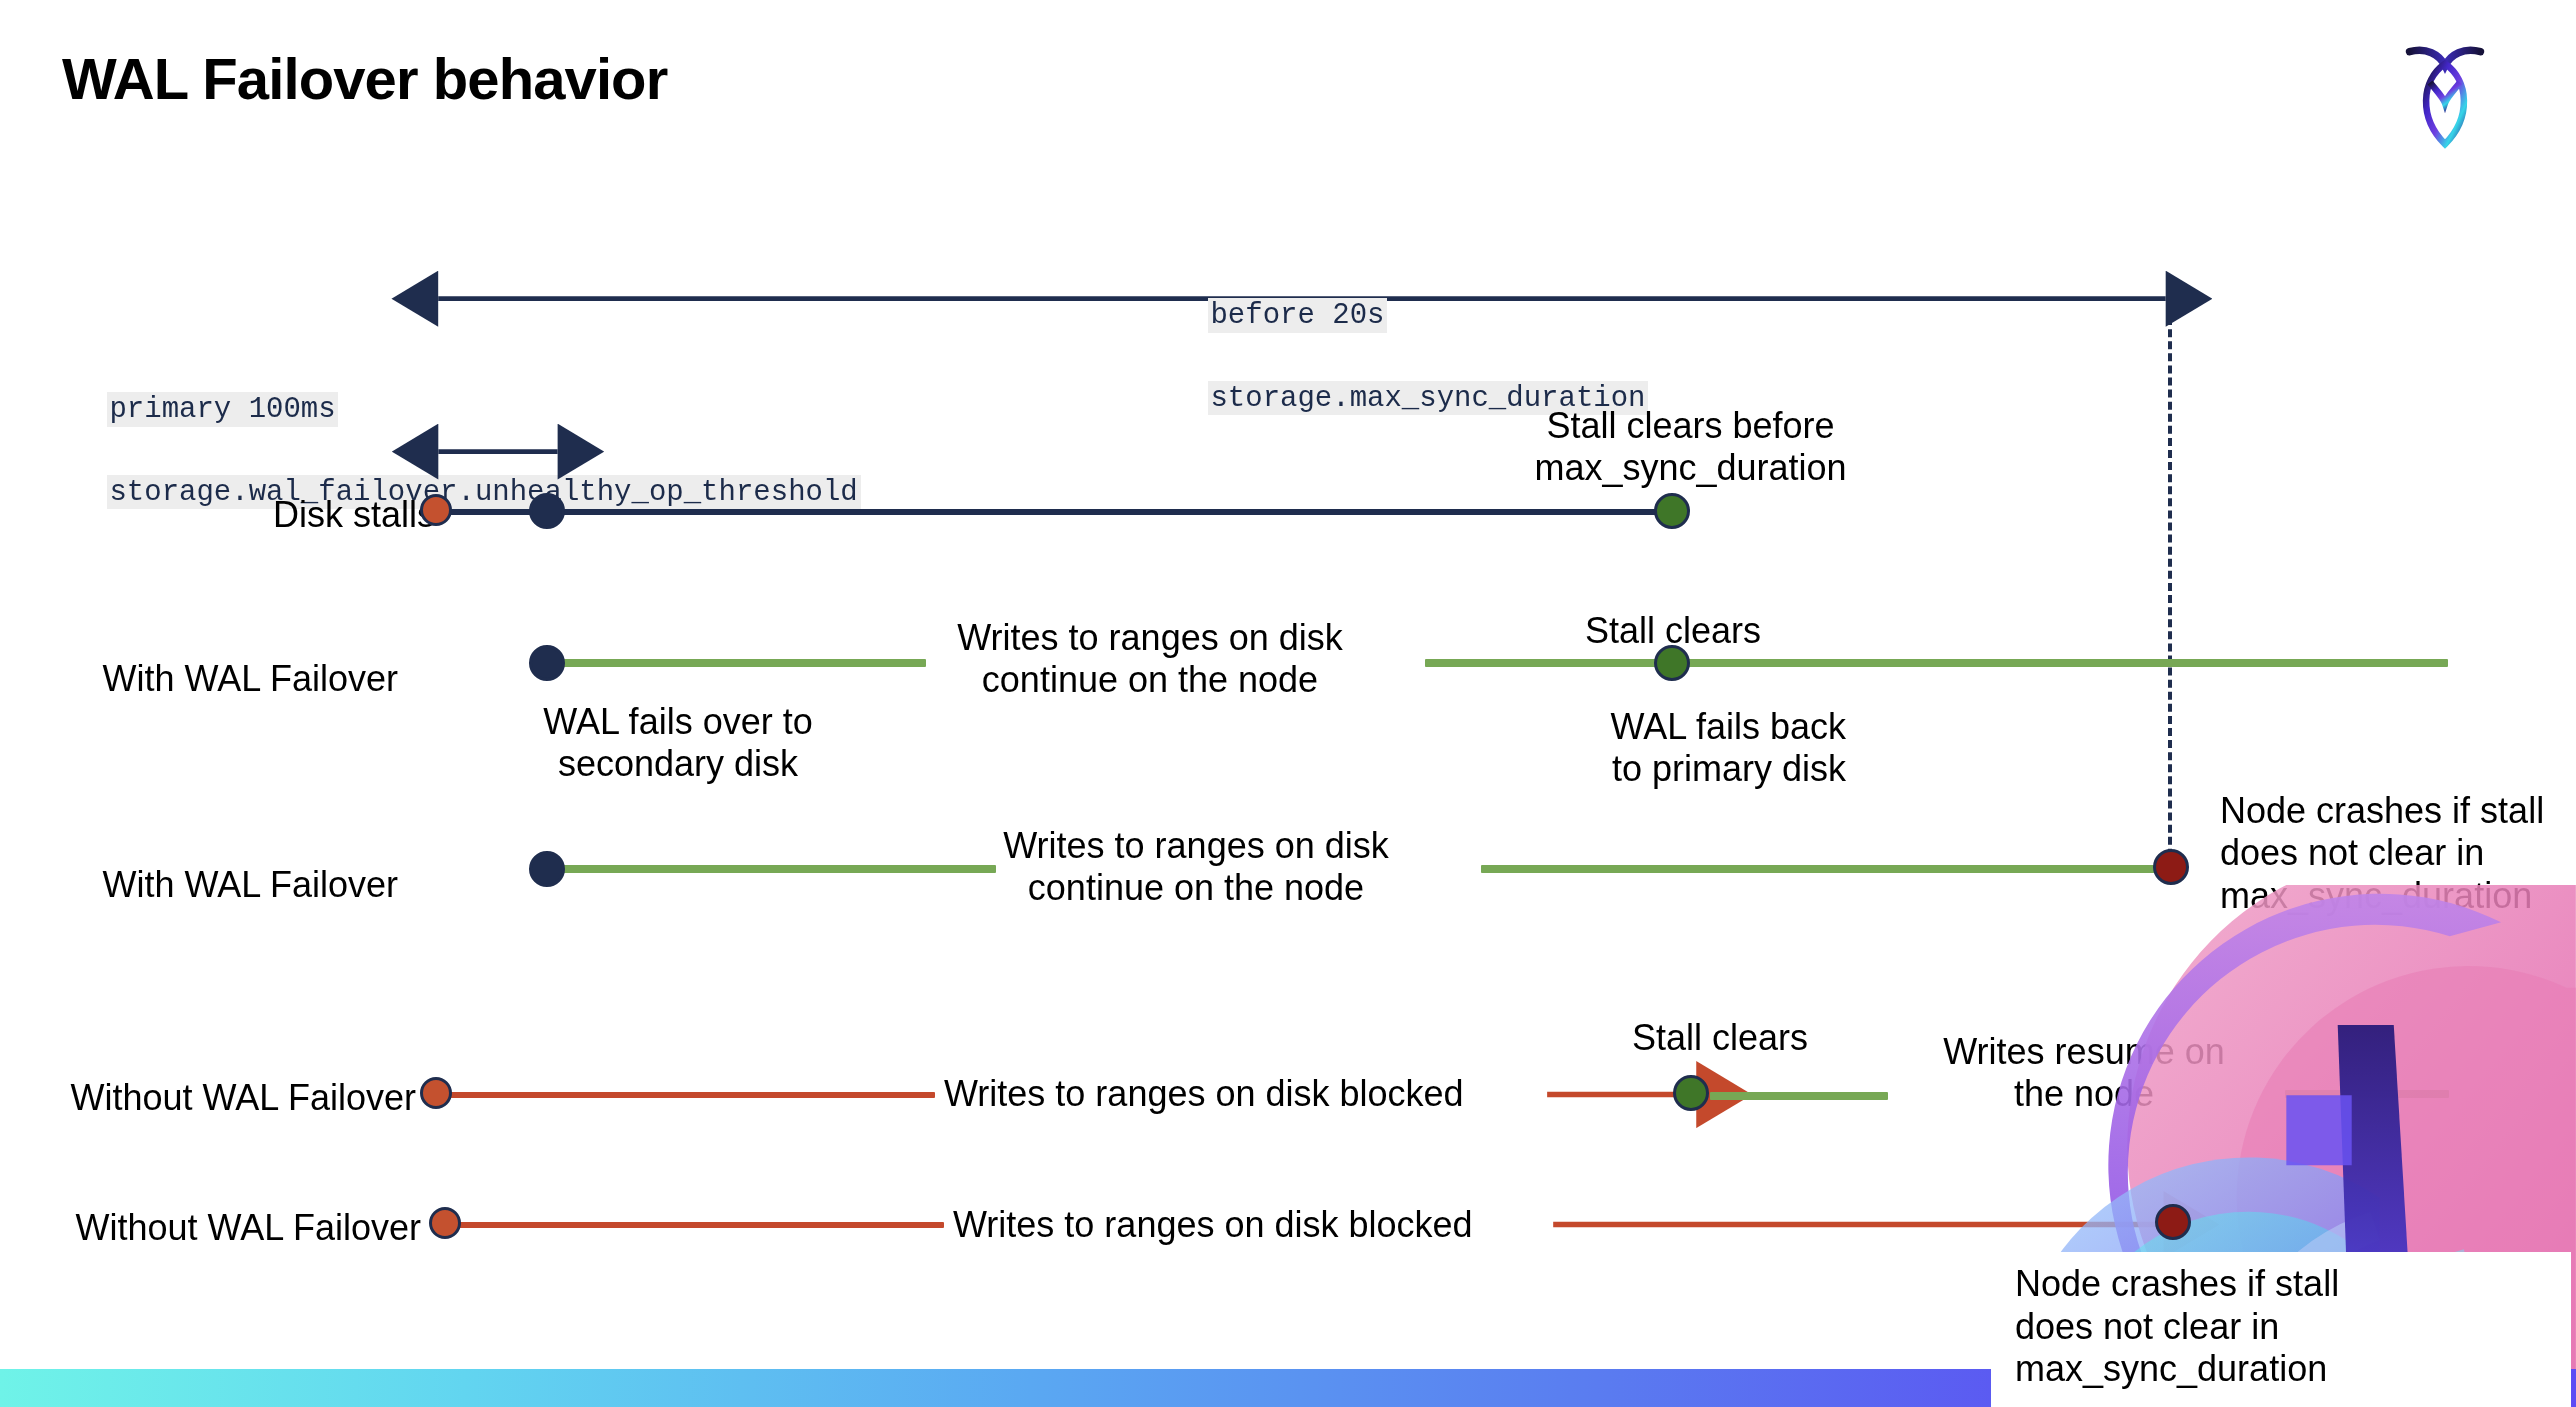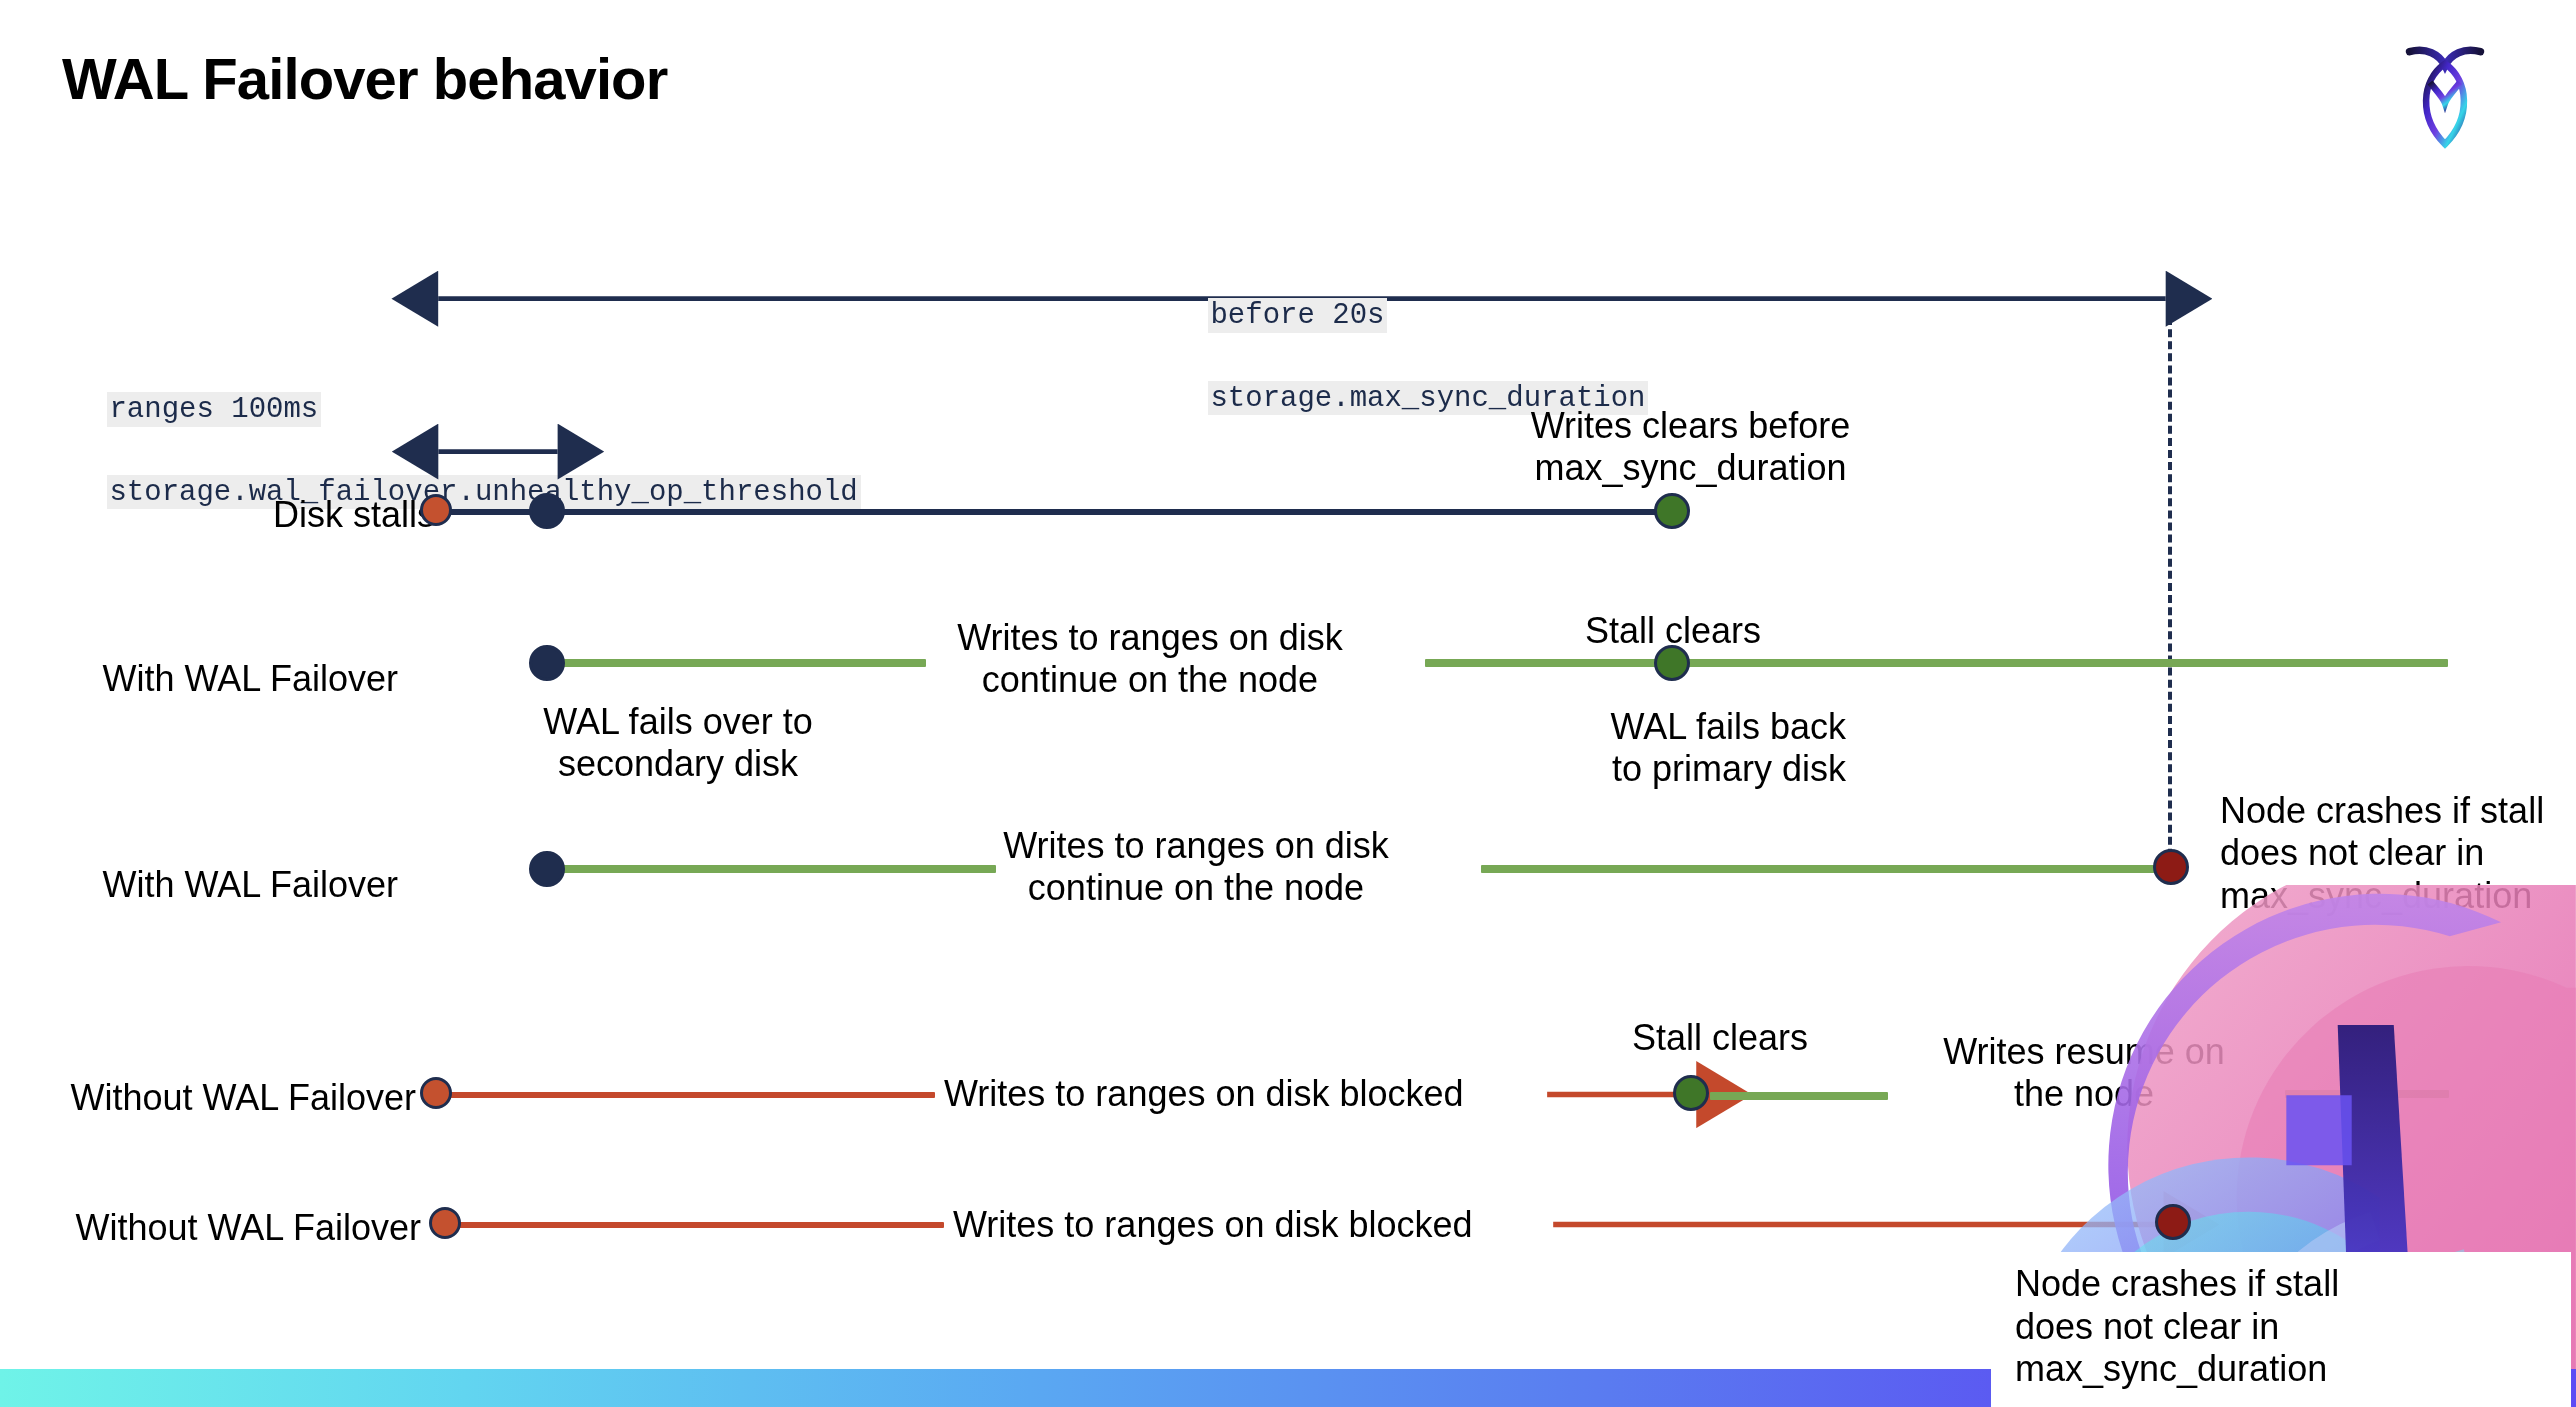--- a/index.html
+++ b/index.html
@@ -164,41 +164,41 @@
     </defs>
     <line x1="14" y1="20" x2="1862" y2="20" stroke="#1f2d4e" stroke-width="5" marker-start="url(#arrL)" marker-end="url(#arrR)"></line>
   </svg>
 
   <div class="code-ann" style="left:1138px; top:254px;">
     <span>before 20s</span><br>
     <span>storage.max_sync_duration</span>
   </div>
 
   <div class="code-ann" style="left:37px; top:348px;">
-    <span>ranges 100ms</span><br>
+    <span>primary 100ms</span><br>
     <span>storage.wal_failover.unhealthy_op_threshold</span>
   </div>
 
   <svg class="arrowsvg" style="left:425px; top:432px;" width="159" height="41" viewBox="0 0 170 44">
     <line x1="14" y1="21" x2="142" y2="21" stroke="#1f2d4e" stroke-width="5" marker-start="url(#arrL)" marker-end="url(#arrR)"></line>
   </svg>
 
   <div class="dashed-v" style="left:2168px; top:305px; height:576px;"></div>
 
   <div class="lbl row-name right" style="left:0px; top:494px; width:402px;">Disk stalls</div>
 
   <div class="track navy" style="left:437px; top:509px; width:1243px;"></div>
 
   <div class="dot red" style="left:420px; top:494px; width:32px; height:32px;"></div>
 
   <div class="dot navy" style="left:529px; top:493px; width:36px; height:36px;"></div>
 
   <div class="dot green" style="left:1654px; top:493px; width:36px; height:36px;"></div>
 
-  <div class="lbl center" style="left:1494px; top:405px; width:393px;">Writes clears before
+  <div class="lbl center" style="left:1494px; top:405px; width:393px;">Stall clears before
 max_sync_duration</div>
 
   <div class="lbl row-name right" style="left:0px; top:658px; width:365px;">With WAL Failover</div>
 
   <div class="track green" style="left:547px; top:659px; width:379px;"></div>
 
   <div class="track green" style="left:1425px; top:659px; width:1023px;"></div>
 
   <div class="dot navy" style="left:529px; top:645px; width:36px; height:36px;"></div>
 

